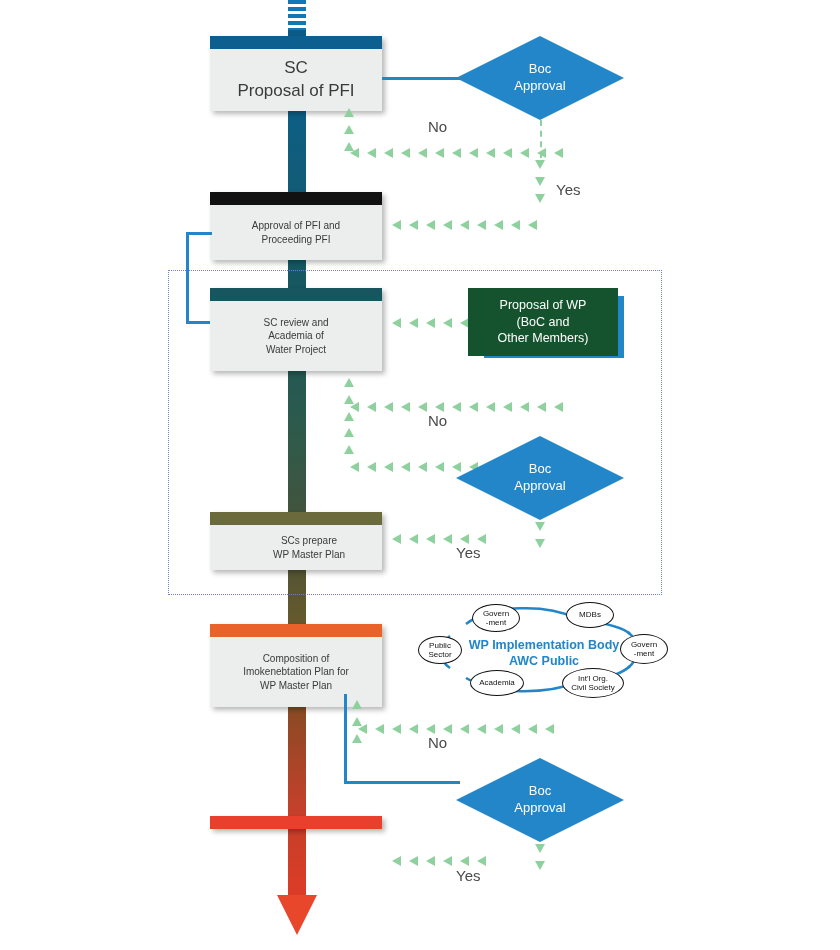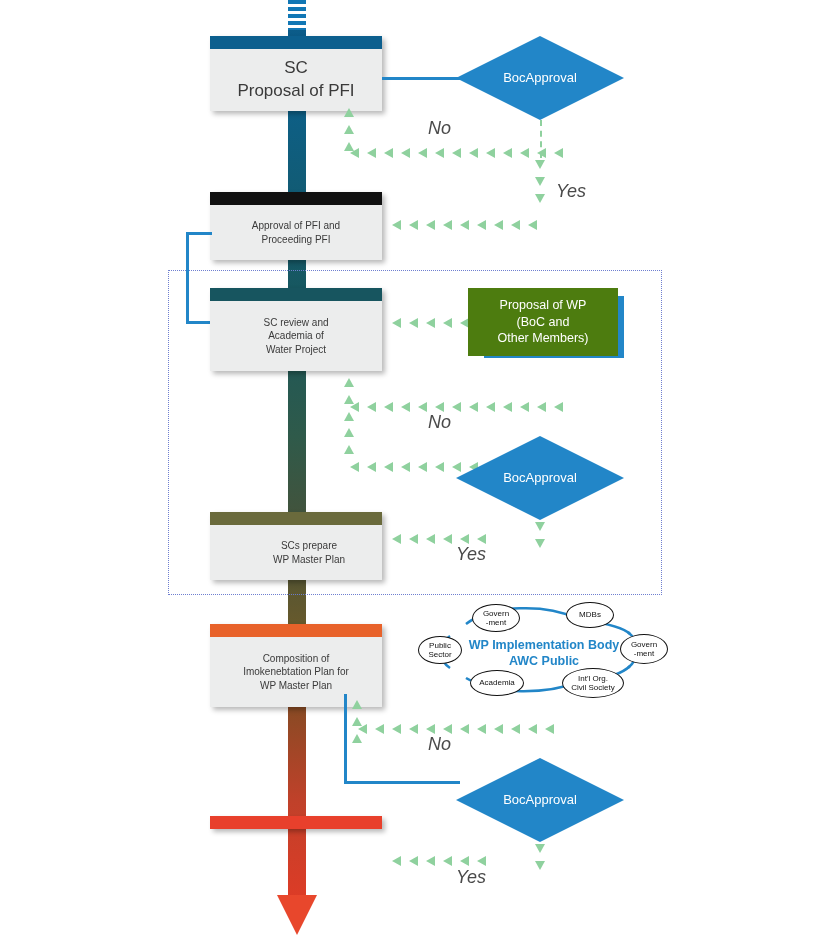--- a/index.html
+++ b/index.html
@@ -84,60 +84,59 @@
     left: 0; top: 0;
     width: 100%; height: 100%;
     background: #2286c8;
     clip-path: polygon(50% 0%, 100% 50%, 50% 100%, 0% 50%);
   }
   .diamond-text {
     position: absolute;
     left: 0; top: 0;
     width: 100%; height: 100%;
     display: flex;
-    flex-direction: row;
+    flex-direction: column;
     align-items: center;
     justify-content: center;
     color: #ffffff;
     font-size: 13px;
     line-height: 1.3;
     text-align: center;
   }
 
   
   .note-shadow {
     left: 484px; top: 296px;
     width: 140px; height: 62px;
     background: #2286c8;
     border-radius: 0 0 0 0;
   }
   .note-main {
     left: 468px; top: 288px;
     width: 150px; height: 68px;
-    background: #4d7c0f;
+    background: #14532d;
     color: #fff;
     font-size: 12.5px;
     line-height: 1.35;
     display: flex; align-items: center; justify-content: center;
     text-align: center;
   }
 
   
   .group-frame {
     left: 168px; top: 270px;
     width: 494px; height: 325px;
     border: 1.5px dotted #6f7fd0;
     box-sizing: border-box;
   }
 
   
   .label {
     color: #4a4a4a;
-    font-size: 18px;
-    font-style: italic;
+    font-size: 15px;
   }
   .dash-v {
     width: 0;
     border-left: 2px dashed #8fd19e;
   }
   .chev-row {
     display: flex;
     align-items: center;
     gap: 8px;
   }
@@ -359,21 +358,21 @@
     <div class="chev"></div>
       <div class="chev"></div>
       <div class="chev"></div>
       <div class="chev"></div>
     <div class="chev"></div>
       <div class="chev"></div>
   </div>
 
   <div class="abs box" style="left:210px; top:512px;">
     <div class="bar" style="background:#6a6a3c;"></div>
-    <div class="body" style="height:55px;padding-left:32px;">
+    <div class="body" style="height:45px;padding-left:32px;">
       <span>
         <span>SCs prepare</span><br>
         <span>WP Master Plan</span>
       </span>
     </div>
   </div>
 
   <div class="abs box" style="left:210px; top:624px;">
     <div class="bar" style="background:#e8622a;"></div>
     <div class="body" style="height:70px;">

